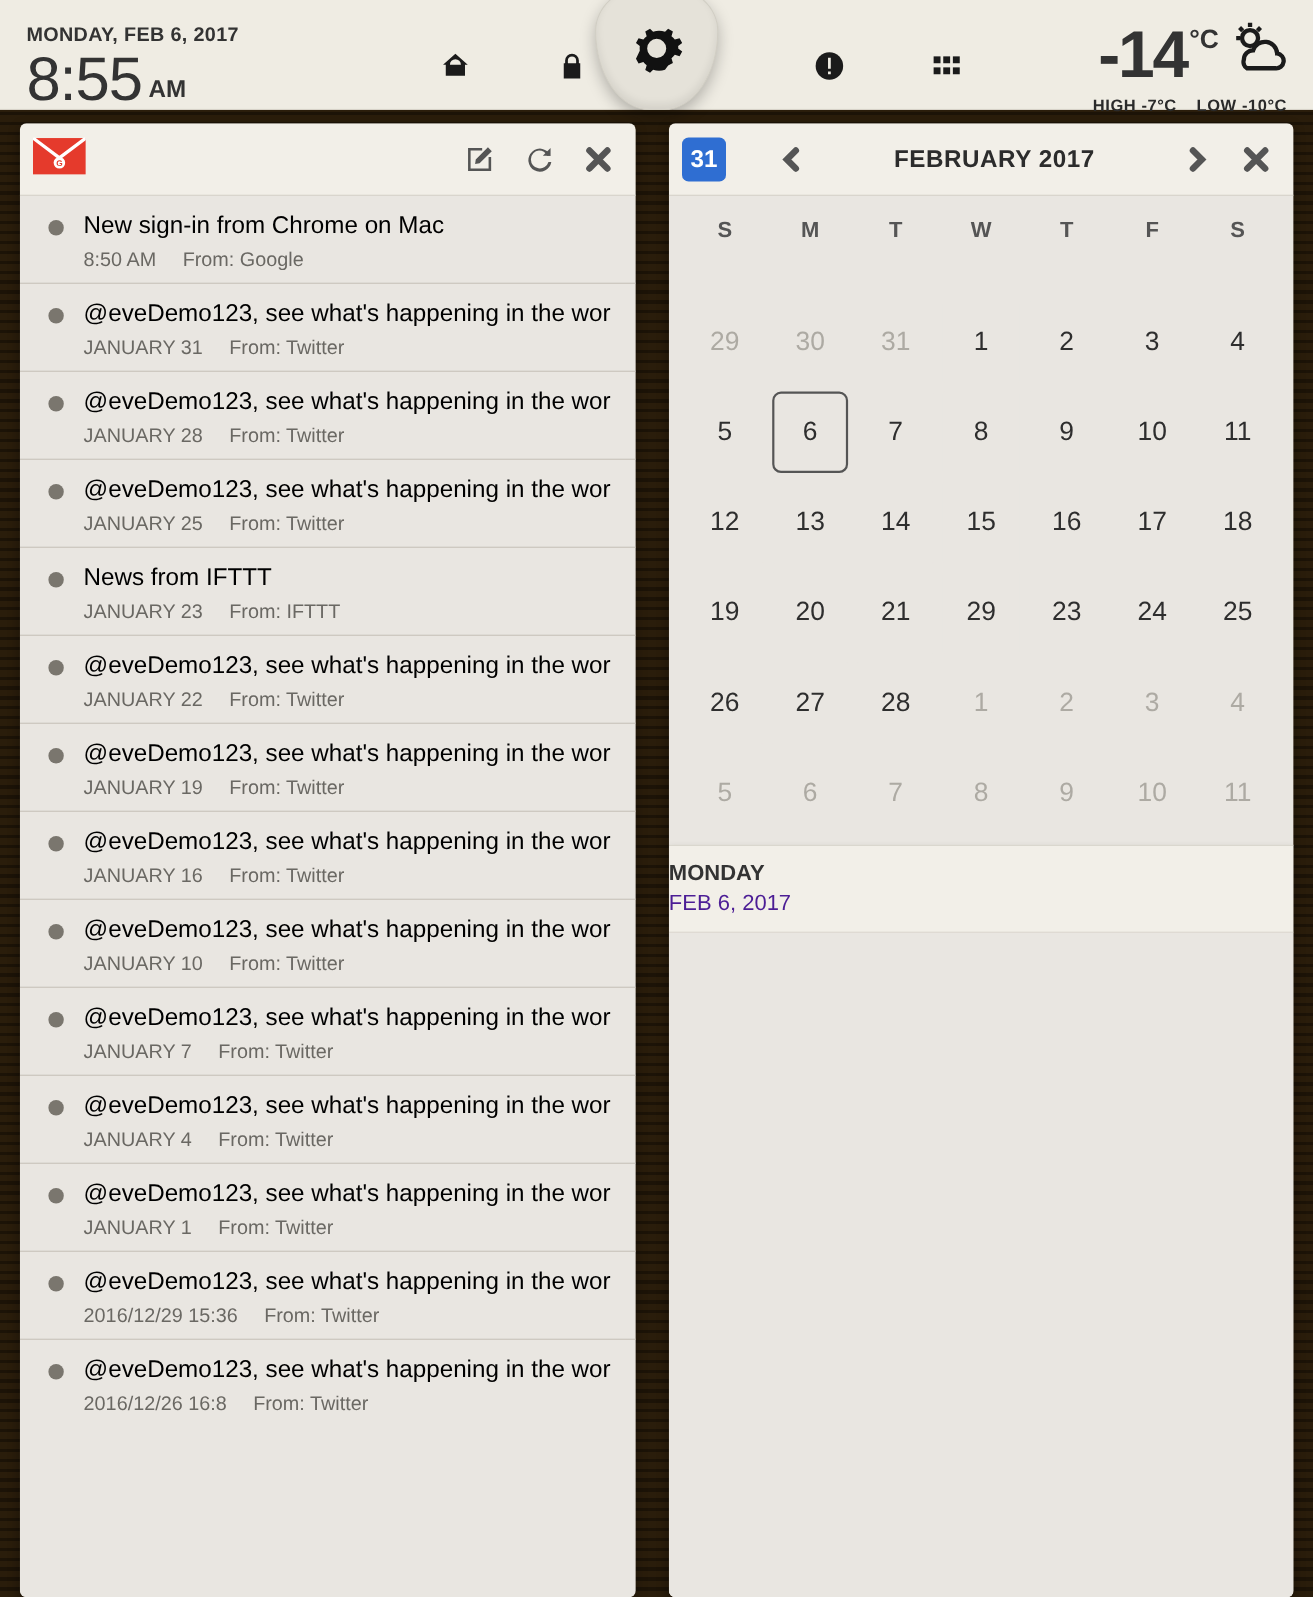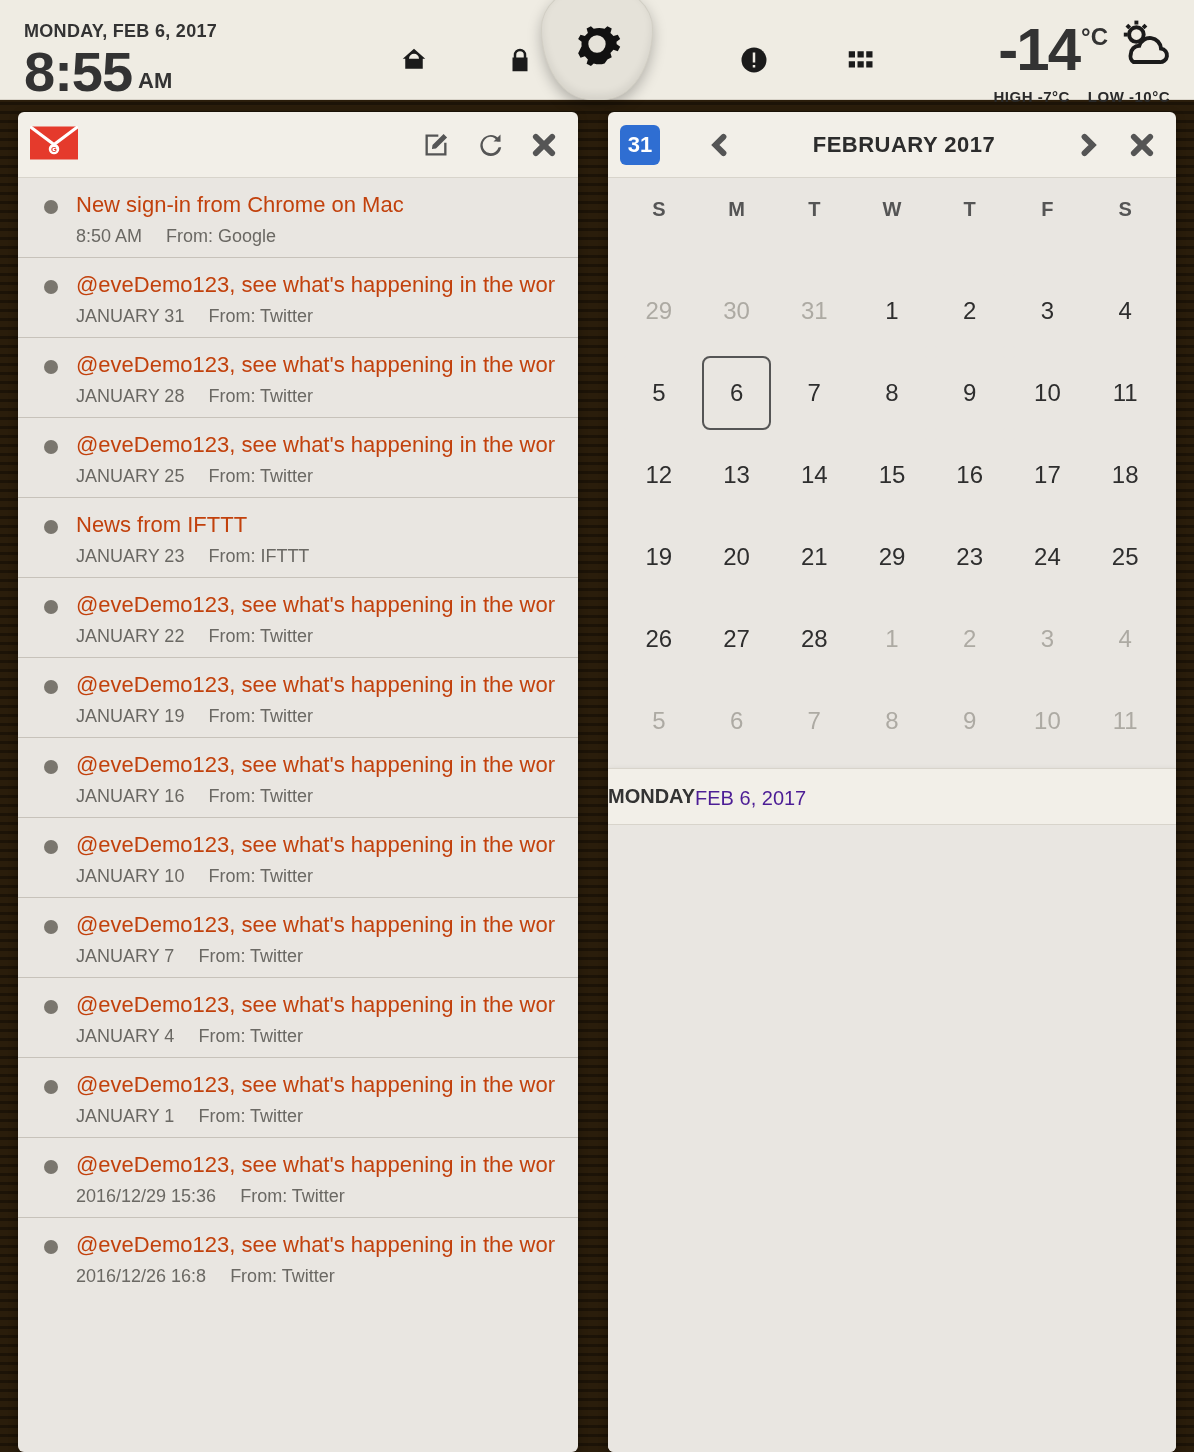--- a/index.html
+++ b/index.html
@@ -33,21 +33,21 @@
     background:#efece3;
     border-bottom:1px solid #d7d2c8;
     display:flex;
     align-items:center;
     padding:21px 24px 0 24px;
     position:relative;
   }
   .clock-block{display:flex;flex-direction:column;line-height:1}
   .date-small{font-size:18px;font-weight:600;letter-spacing:.3px;margin-top:2px}
   .time-big{display:flex;align-items:flex-end;margin-top:4px}
-  .time-big .t{font-size:56px;font-weight:700;letter-spacing:-1px}
+  .time-big .t{font-size:56px;font-weight:400;letter-spacing:-1px}
   .time-big .m{font-size:22px;font-weight:700;margin-left:6px;margin-bottom:8px}
   .top-icons{display:flex;align-items:center;gap:72px;margin-left:180px}
   .top-icon{width:34px;height:34px;display:flex;align-items:center;justify-content:center;font-size:30px;color:#1b1b1b}
   .top-icon svg{width:30px;height:30px;fill:#1b1b1b}
   .gear-badge{
     position:absolute;left:50%;top:-4px;transform:translateX(-50%);
     width:120px;height:120px;display:flex;align-items:flex-start;justify-content:center;
     pointer-events:auto;
   }
   .gear-badge .shield{
@@ -83,36 +83,36 @@
   .icon-btn{width:44px;height:44px;border-radius:6px;display:flex;align-items:center;justify-content:center;color:#555}
   .icon-btn svg{width:28px;height:28px;fill:currentColor}
   .panel-body{flex:1;background:var(--panel);overflow:hidden}
 
   
   .mail-list{height:100%;overflow:hidden}
   .mail-item{display:flex;align-items:flex-start;gap:18px;padding:14px 14px 10px 26px}
   .mail-item+ .mail-item{border-top:1px solid var(--divider)}
   .dot{width:14px;height:14px;border-radius:50%;background:#7a766e;margin-top:8px;flex:0 0 auto}
   .mail-text{flex:1;min-width:0}
-  .mail-subject{font-size:22px;color:#c2410c;white-space:nowrap;overflow:hidden;text-overflow:clip}
+  .mail-subject{font-size:22px;color:#000000;white-space:nowrap;overflow:hidden;text-overflow:clip}
   .mail-meta{display:flex;gap:24px;font-size:18px;color:var(--muted);margin-top:8px}
 
   
   .cal-head{font-size:22px;font-weight:700;color:#2c2c2c;letter-spacing:.5px;margin:0 auto}
   .cal{
     display:grid;grid-template-columns:repeat(7,1fr);grid-auto-rows:82px;
     padding:10px 12px 6px 12px;gap:0;color:#2e2e2e
   }
   .cal .wd{display:flex;align-items:center;justify-content:center;font-size:20px;color:#555;font-weight:600;height:42px}
   .cal .d{display:flex;align-items:center;justify-content:center;font-size:24px;background:#eeece5;margin:4px;border-radius:2px}
   .cal .d.out{color:var(--faded);background:transparent}
   .cal .d.cur{background:var(--panel)}
   .cal .d.today{background:var(--panel);border:2px solid var(--ring);border-radius:8px}
   .cal-detail{border-top:1px solid var(--panel-head-border);border-bottom:1px solid var(--panel-head-border);
-    background:var(--panel-head);display:flex;flex-direction:row;align-items:center;padding:14px 0;box-shadow:0 2px 6px rgba(0,0,0,.12)}
+    background:var(--panel-head);display:flex;flex-direction:column;padding:14px 0;box-shadow:0 2px 6px rgba(0,0,0,.12)}
   .cal-detail .dn{font-size:20px;color:#333;font-weight:600}
   .cal-detail .dd{font-size:20px;color:#4c1d95;margin-top:4px}
   .cal-blank{flex:1;background:var(--panel)}
 
   .env-icon svg{width:48px;height:34px}
   .cal-icon-box{width:40px;height:40px;background:#2f6ed2;border-radius:6px;display:flex;align-items:center;justify-content:center;color:#fff;font-weight:700;font-size:22px}
 </style>
 </head>
 <body>
 

